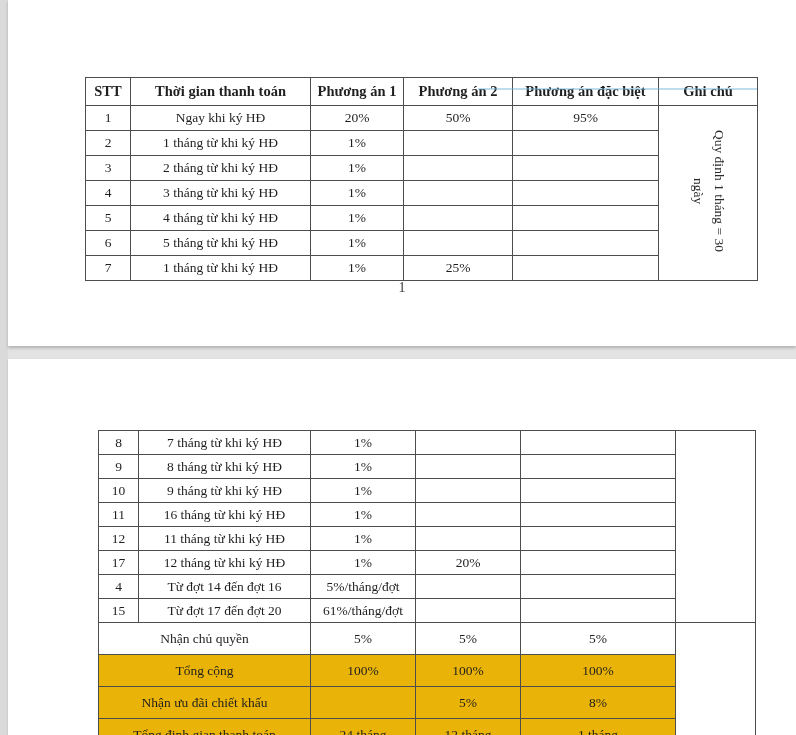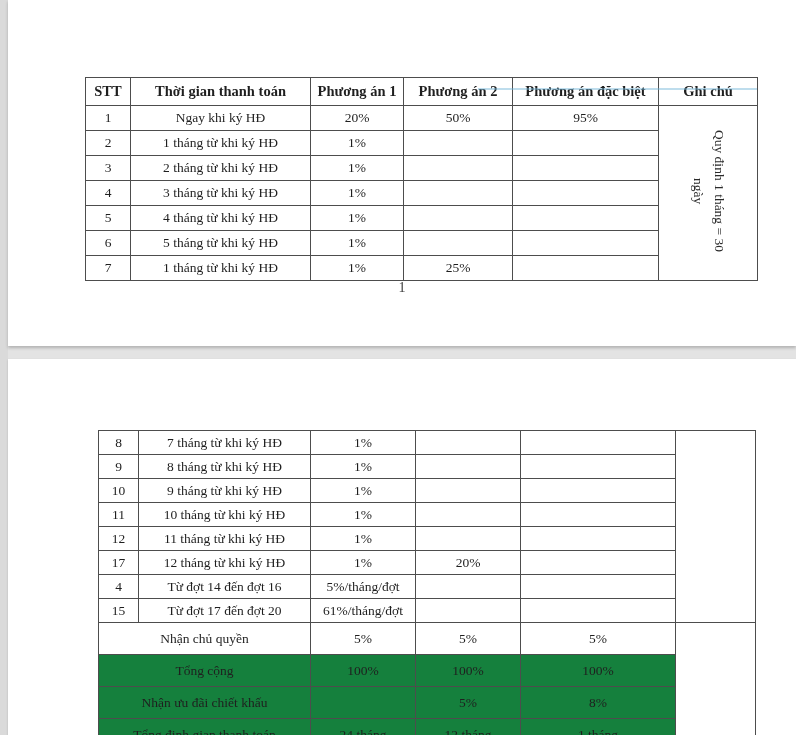--- a/index.html
+++ b/index.html
@@ -43,21 +43,21 @@
   }
   .tbl th { font-weight: bold; font-size: 14.5px; }
 
   .tbl1 { left: 77px; top: 77px; width: 672px; }
   .tbl1 thead tr { height: 28px; }
   .tbl1 tbody tr { height: 25px; }
 
   .tbl2 { left: 90px; top: 71px; width: 657px; }
   .tbl2 tr.datarow { height: 24px; }
   .tbl2 tr.sumrow  { height: 32px; }
-  .tbl2 tr.sumtint td { background: #15803d; }
+  .tbl2 tr.sumtint td { background: #eab308; }
   .tbl2 td.notecol { background: #ffffff; }
 
   td.note-cell { white-space: normal; }
   .vtext {
     display: inline-block;
     writing-mode: vertical-rl;
     white-space: pre-line;
     font-size: 13.5px;
     line-height: 1.55;
     text-align: center;
@@ -187,21 +187,21 @@
         </tr>
         <tr class="datarow">
           <td>10</td>
           <td>9 tháng từ khi ký HĐ</td>
           <td>1%</td>
           <td></td>
           <td></td>
         </tr>
         <tr class="datarow">
           <td>11</td>
-          <td>10 tháng từ khi ký HĐ</td>
+          <td>16 tháng từ khi ký HĐ</td>
           <td>1%</td>
           <td></td>
           <td></td>
         </tr>
         <tr class="datarow">
           <td>12</td>
           <td>11 tháng từ khi ký HĐ</td>
           <td>1%</td>
           <td></td>
           <td></td>

